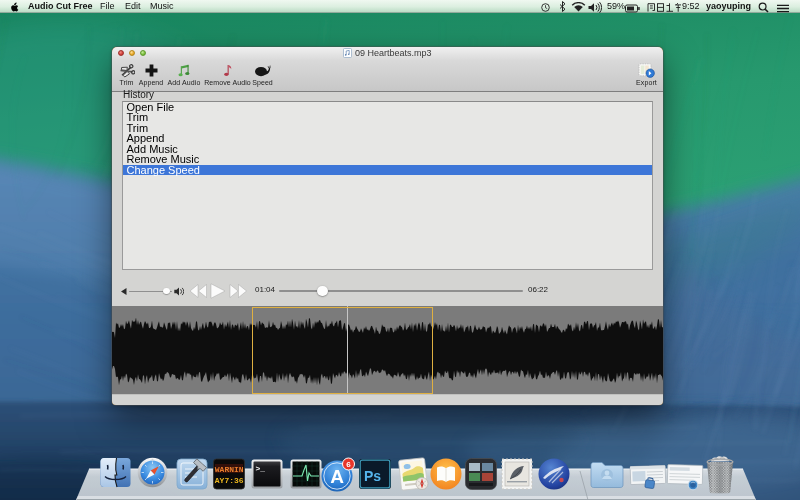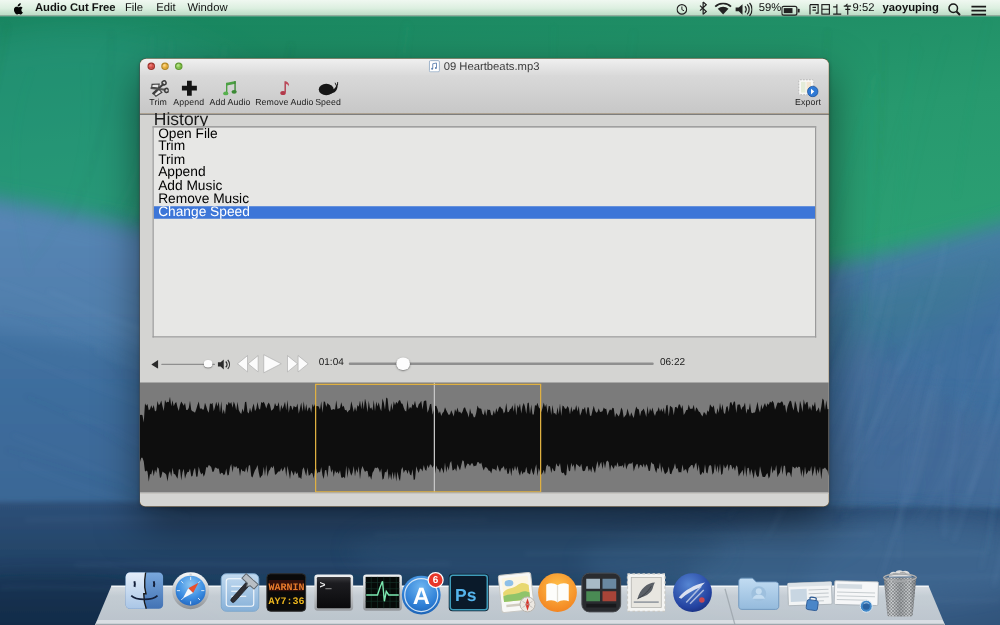--- a/index.html
+++ b/index.html
@@ -25,21 +25,21 @@
 #tl-g{left:28px;background:radial-gradient(circle at 35% 30%,#c8eda0,#82c443 55%,#5f9a2e);border:0.5px solid #5f9a2e;}
 #wtitle{position:absolute;top:1.5px;left:0;width:100%;text-align:center;font-size:9px;color:#3a3a3a;line-height:11px;}
 #wtitle svg{vertical-align:-2px;}
 #toolbar{position:absolute;left:0;top:13.5px;width:100%;height:30.5px;
  background:linear-gradient(#d9d9d9,#c7c7c7);
  border-bottom:1px solid #7e7e7e;}
 .titem{position:absolute;top:3px;text-align:center;color:#1c1c1c;font-size:7px;white-space:nowrap;letter-spacing:0.1px;}
 .ticon{height:15px;display:flex;align-items:center;justify-content:center;margin-bottom:1px;}
 
 #content{position:absolute;left:0;top:45px;width:100%;bottom:10px;background:#d4d4d2;}
-#histlabel{position:absolute;left:11px;top:44.5px;font-size:14px;line-height:8px;color:#1a1a1a;}
+#histlabel{position:absolute;left:11px;top:44.5px;font-size:10px;line-height:8px;color:#1a1a1a;}
 #list{position:absolute;left:9.5px;top:54.5px;width:529px;height:167px;
  background:#e7e7e5;border:0.8px solid #9a9a9a;border-top-color:#8a8a8a;overflow:hidden;}
 .row{height:10.45px;line-height:10.45px;font-size:11px;color:#000;padding-left:4px;}
 .row.sel{background:#3d76d8;color:#fff;}
 
 #controls{position:absolute;left:0;top:233px;width:100%;height:22px;font-size:8px;color:#1a1a1a;text-align:right;}
 
 #wavewrap{position:absolute;left:0;top:259.5px;width:551px;height:88px;background:#7b7b7b;overflow:hidden;}
 #selbox{position:absolute;left:140px;top:0.5px;width:179px;height:85px;border:1.3px solid #dfb041;}
 #playline{position:absolute;left:234.5px;top:0;width:1.2px;height:88px;background:#c6c6c6;}
@@ -200,21 +200,21 @@
       </g>
 </svg>
 
 <div id="menubar">
  <svg class="mb" style="left:9px;top:1px" width="11" height="11" viewBox="0 0 11 11">
         <path d="M5.6,2.6 C6.1,1.9 6.9,1.5 7.6,1.5 C7.7,2.2 7.4,2.9 6.9,3.4 C6.4,3.9 5.7,4.2 5.1,4.1 C5,3.5 5.2,3.1 5.6,2.6 Z M7.4,4.3 C8.1,4.3 8.7,4.7 9.1,5.2 C8.5,5.6 8.1,6.2 8.1,7 C8.1,7.9 8.6,8.5 9.3,8.8 C9,9.5 8.3,10.5 7.6,10.5 C7,10.5 6.8,10.1 6.1,10.1 C5.4,10.1 5.1,10.5 4.6,10.5 C3.9,10.5 3,9.4 2.6,8.5 C2.1,7.4 2,6.1 2.5,5.3 C2.9,4.7 3.6,4.3 4.3,4.3 C5,4.3 5.4,4.7 5.9,4.7 C6.4,4.7 6.7,4.3 7.4,4.3 Z" fill="#050505"></path>
       </svg>
  <div class="mb" style="left:28px;font-weight:bold;">Audio Cut Free</div>
  <div class="mb" style="left:100px;">File</div>
  <div class="mb" style="left:125px;">Edit</div>
- <div class="mb" style="left:150px;">Window</div>
+ <div class="mb" style="left:150px;">Music</div>
  <svg class="mb" style="left:541px;top:2px" width="9" height="9" viewBox="0 0 9 9">
         <circle cx="4.5" cy="4.5" r="3.8" fill="none" stroke="#222" stroke-width="0.9"></circle>
         <path d="M4.5,2.2 L4.5,4.7 L6.2,5.6" fill="none" stroke="#222" stroke-width="0.8"></path>
       </svg>
  <svg class="mb" style="left:559px;top:1px" width="7" height="11" viewBox="0 0 7 11">
         <path d="M3.5,0.5 L3.5,10.5 M3.5,0.5 L6,2.8 L1,7.5 M3.5,10.5 L6,8.2 L1,3.5" fill="none" stroke="#222" stroke-width="1"></path>
       </svg>
  <svg class="mb" style="left:571px;top:2px" width="15" height="10" viewBox="0 0 15 10">
         <path d="M7.5,9 L3.2,4.5 A6.4,6.4 0 0 1 11.8,4.5 Z" fill="#222"></path>
         <path d="M1.2,2.8 A8.8,8.8 0 0 1 13.8,2.8" fill="none" stroke="#222" stroke-width="1.4"></path>

